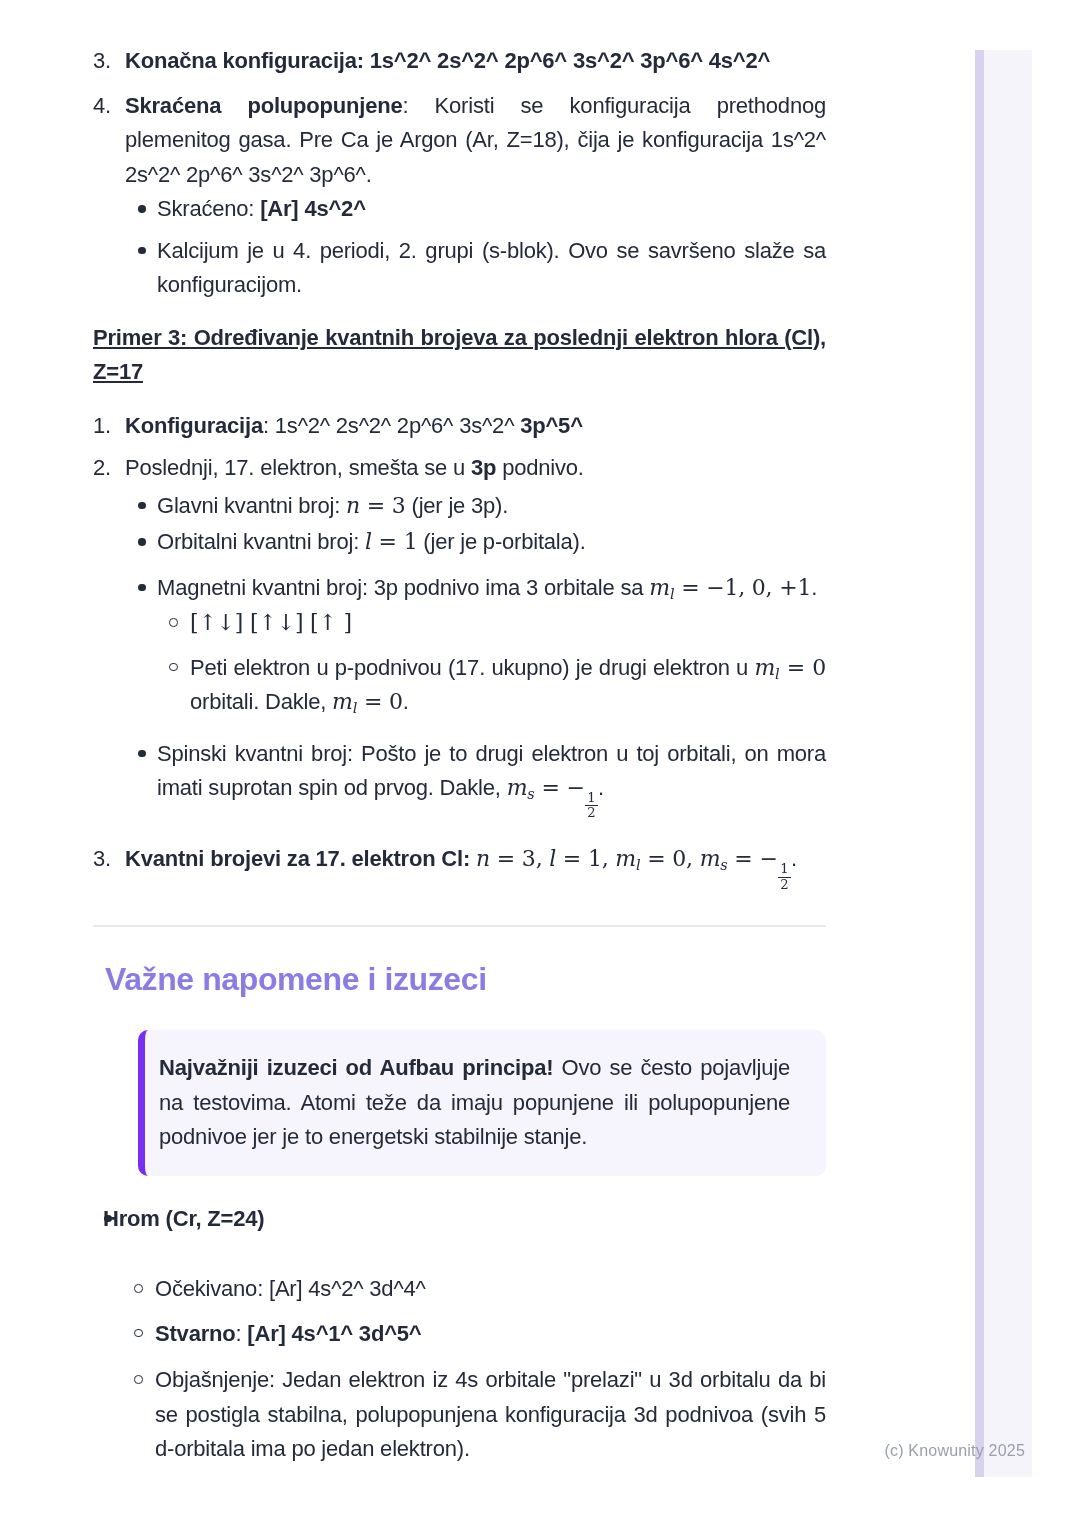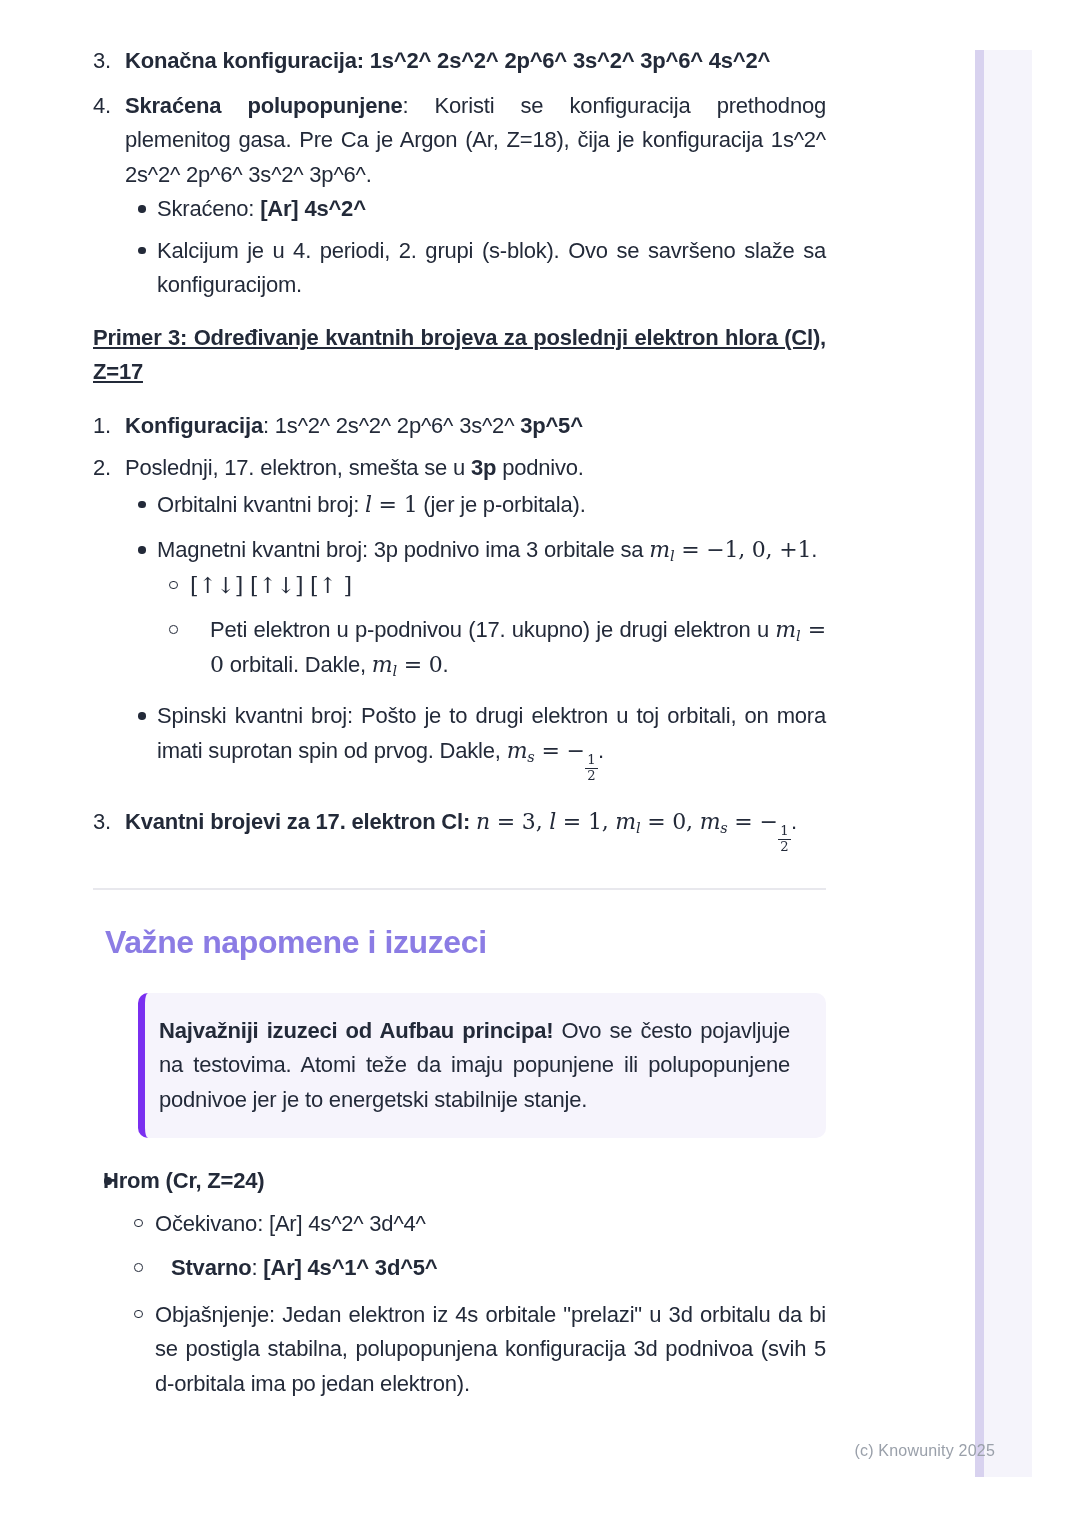--- a/index.html
+++ b/index.html
@@ -76,21 +76,21 @@
   .callout p{text-align:justify;}
   .edge-panel{
     position:absolute;left:984px;top:50px;width:48px;height:1427px;
     background:var(--edge-panel,#f5f4fb);
   }
   .edge-line{
     position:absolute;left:975px;top:50px;width:9px;height:1427px;
     background:var(--edge-line,#d8d2ef);
   }
   .footer{
-    position:absolute;top:1441px;right:85px;
+    position:absolute;top:1441px;right:55px;
     font-size:16px;line-height:19px;letter-spacing:0.2px;
     color:var(--muted,#9aa0aa);z-index:5;
   }
 </style>
 </head>
 <body>
 
 <div class="page">
 
   <main class="content">
@@ -120,38 +120,42 @@
     <div class="oli" style="margin-top:19px;">
       <span class="oli-num">1.</span>
       <p class="oli-text"><span class="seg-b">Konfiguracija</span><span class="seg-r">: 1s^2^ 2s^2^ 2p^6^ 3s^2^ </span><span class="seg-b">3p^5^</span></p>
     </div>
 
     <div class="oli" style="margin-top:8px;">
       <span class="oli-num">2.</span>
       <p class="oli-text"><span class="seg-r">Poslednji, 17. elektron, smešta se u </span><span class="seg-b">3p</span><span class="seg-r"> podnivo.</span></p>
     </div>
 
+    <div class="li l1" style="margin-top:3px;">
+      <span class="marker dot"></span>
+      <p class="txt"><span class="seg-r">Glavni kvantni broj: </span><span class="seg-m">n</span><span class="seg-n"> = 3</span><span class="seg-r"> (jer je 3p).</span></p>
+    </div>
 
     <div class="li l1" style="margin-top:2px;">
       <span class="marker dot"></span>
       <p class="txt"><span class="seg-r">Orbitalni kvantni broj: </span><span class="seg-m">l</span><span class="seg-n"> = 1</span><span class="seg-r"> (jer je p-orbitala).</span></p>
     </div>
 
     <div class="li l1" style="margin-top:11px;">
       <span class="marker dot"></span>
       <p class="txt"><span class="seg-r">Magnetni kvantni broj: 3p podnivo ima 3 orbitale sa </span><span class="seg-m">m</span><sub class="seg-msub">l</sub><span class="seg-n"> = −1, 0, +1</span><span class="seg-r">.</span></p>
     </div>
 
     <div class="li l2" style="margin-top:1px;">
       <span class="marker circ"></span>
       <p class="txt"><span class="seg-n">[↑↓] [↑↓] [↑ ]</span></p>
     </div>
 
 
-    <div class="li l2" style="margin-top:10px;gap:20px;">
+    <div class="li l2" style="margin-top:10px;">
       <span class="marker circ"></span>
       <p class="txt"><span class="seg-r">Peti elektron u p-podnivou (17. ukupno) je drugi elektron u </span><span class="seg-m">m</span><sub class="seg-msub">l</sub><span class="seg-n"> = 0</span><span class="seg-r"> orbitali. Dakle, </span><span class="seg-m">m</span><sub class="seg-msub">l</sub><span class="seg-n"> = 0</span><span class="seg-r">.</span></p>
     </div>
 
     <div class="li l1" style="margin-top:17px;">
       <span class="marker dot"></span>
       <p class="txt"><span class="seg-r">Spinski kvantni broj: Pošto je to drugi elektron u toj orbitali, on mora imati suprotan spin od prvog. Dakle, </span><span class="seg-m">m</span><sub class="seg-msub">s</sub><span class="seg-n"> = −</span><span class="frac">
             <span class="fnum">1</span>
             <span class="fden">2</span>
           </span><span class="seg-r">.</span></p>
@@ -171,26 +175,26 @@
 
     <aside class="callout" style="margin-top:31px;">
       <p><span class="seg-b">Najvažniji izuzeci od Aufbau principa!</span><span class="seg-r"> Ovo se često pojavljuje na testovima. Atomi teže da imaju popunjene ili polupopunjene podnivoe jer je to energetski stabilnije stanje.</span></p>
     </aside>
 
     <div class="li root" style="margin-top:26px;flex-direction:column;">
       <span class="marker dot"></span>
       <p class="txt"><span class="seg-b">Hrom (Cr, Z=24)</span></p>
     </div>
 
-    <div class="li rootsub" style="margin-top:8px;">
+    <div class="li rootsub" style="margin-top:36px;">
       <span class="marker circ"></span>
       <p class="txt"><span class="seg-r">Očekivano: [Ar] 4s^2^ 3d^4^</span></p>
     </div>
 
-    <div class="li rootsub" style="margin-top:10px;gap:16px;">
+    <div class="li rootsub" style="margin-top:10px;">
       <span class="marker circ"></span>
       <p class="txt"><span class="seg-b">Stvarno</span><span class="seg-r">: </span><span class="seg-b">[Ar] 4s^1^ 3d^5^</span></p>
     </div>
 
     <div class="li rootsub" style="margin-top:12px;">
       <span class="marker circ"></span>
       <p class="txt"><span class="seg-r">Objašnjenje: Jedan elektron iz 4s orbitale "prelazi" u 3d orbitalu da bi se postigla stabilna, polupopunjena konfiguracija 3d podnivoa (svih 5 d-orbitala ima po jedan elektron).</span></p>
     </div>
 
   </main>

